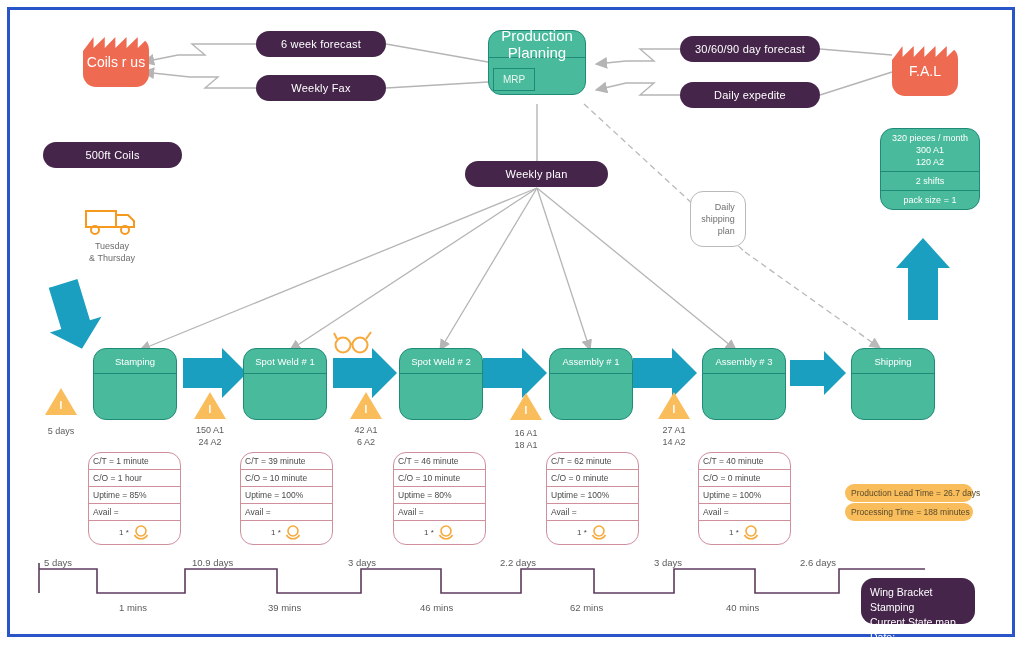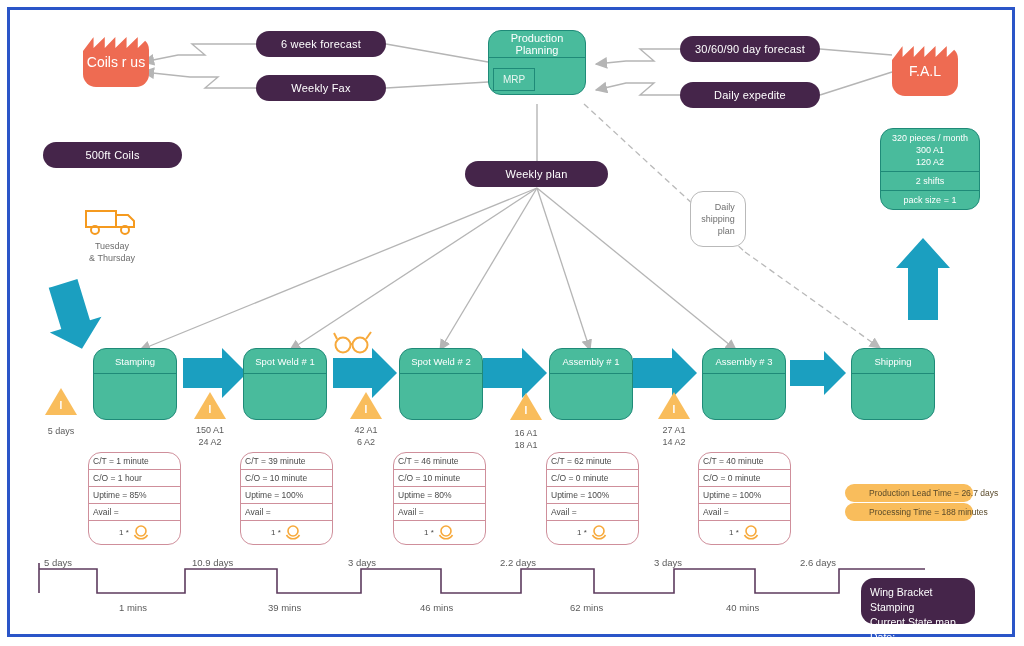--- a/index.html
+++ b/index.html
@@ -15,21 +15,21 @@
   .titleblock{background:#45254a;color:#ffffff;font-size:10.5px;line-height:15px;
         padding:7px 9px;text-align:left;}
 
   
   .factory{width:66px;height:50px;background:#ee6b52;color:#fff;font-size:14px;
       display:flex;align-items:center;justify-content:center;
       clip-path:polygon(0% 28%,0% 100%,100% 100%,100% 0%,83% 22%,83% 0%,66% 22%,66% 0%,49% 22%,49% 0%,33% 22%,33% 0%,16% 22%,16% 0%);}
 
   
   .pc{width:98px;border:1.4px solid #1f8a78;background:#49bb9c;}
-  .pc .hd{height:26px;display:flex;align-items:center;justify-content:center;color:#fff;font-size:11px;
+  .pc .hd{height:26px;display:flex;align-items:center;justify-content:center;color:#fff;font-size:15px;
           border-bottom:1.4px solid #1f8a78;text-align:center;}
   .pc .bd{height:36px;position:relative;}
   .pc .mrp{position:absolute;left:4px;bottom:3px;width:40px;height:21px;border:1.4px solid #1f8a78;
            background:#49bb9c;color:#e9f7f2;font-size:10px;display:flex;align-items:center;justify-content:center;}
 
   
   .cbox{width:100px;border:1.2px solid #1f8a78;background:#49bb9c;color:#ffffff;font-size:9px;text-align:center;}
   .cbox .r{border-bottom:1.2px solid #1f8a78;padding:3px 2px;line-height:12px;}
   .cbox .r:last-child{border-bottom:none;}
 
@@ -51,21 +51,21 @@
 
   
   .gtxt{font-size:9px;color:#6d6d6d;text-align:center;line-height:12px;}
   .tl-lbl{font-size:9.5px;color:#5b5b5b;white-space:nowrap;}
 
   
   .dashbox{width:56px;height:56px;border:1px solid #b9b9b9;background:#ffffff;color:#707070;
            font-size:9px;display:flex;align-items:center;justify-content:center;text-align:right;line-height:12px;}
 
   
-  .obadge{background:#f9bd5c;color:#5a4a2a;font-size:8.5px;padding:4px 24px;white-space:nowrap;}
+  .obadge{background:#f9bd5c;color:#5a4a2a;font-size:8.5px;padding:4px 6px;white-space:nowrap;}
 </style>
 </head>
 <body>
 
 <div id="canvas">
   <div id="frame"></div>
 
   <svg class="layer">
     <defs>
       <marker id="ah" markerWidth="9" markerHeight="9" refX="8" refY="4.2" orient="auto">

